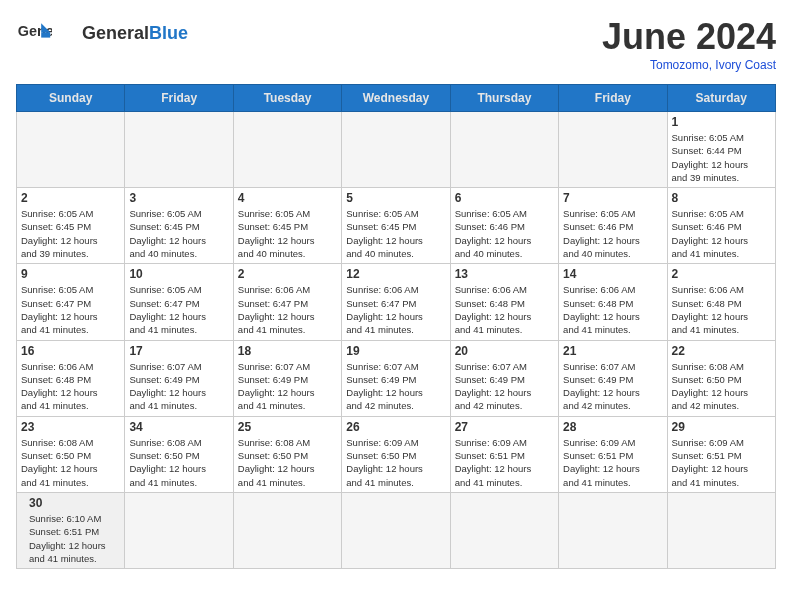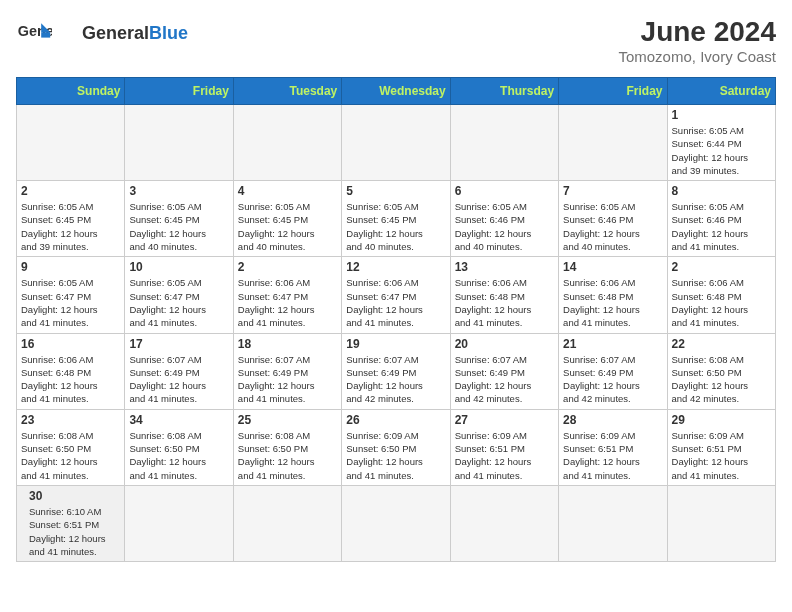--- a/index.html
+++ b/index.html
@@ -32,38 +32,38 @@
       color: #2176c7;
     }
     .logo-icon {
       width: 36px;
       height: 36px;
     }
     .title-area {
       text-align: right;
     }
     .month-title {
-      font-size: 28px;
+      font-size: 36px;
       font-weight: bold;
       color: #333;
     }
     .subtitle {
-      font-size: 15px;
-      color: #737373;
+      font-size: 12px;
+      color: #1d4ed8;
     }
     .calendar {
       width: 100%;
       border-collapse: collapse;
       font-size: 10px;
     }
     .calendar th {
       background: #2176c7;
-      color: #bef264;
+      color: #e5e5e5;
       padding: 6px 4px;
-      text-align: right;
+      text-align: center;
       font-size: 12px;
       font-weight: bold;
       border: 1px solid #1a5fa0;
     }
     .calendar td {
       border: 1px solid #ccc;
       vertical-align: top;
       padding: 3px 4px;
       width: calc(100% / 7);
       min-height: 70px;

